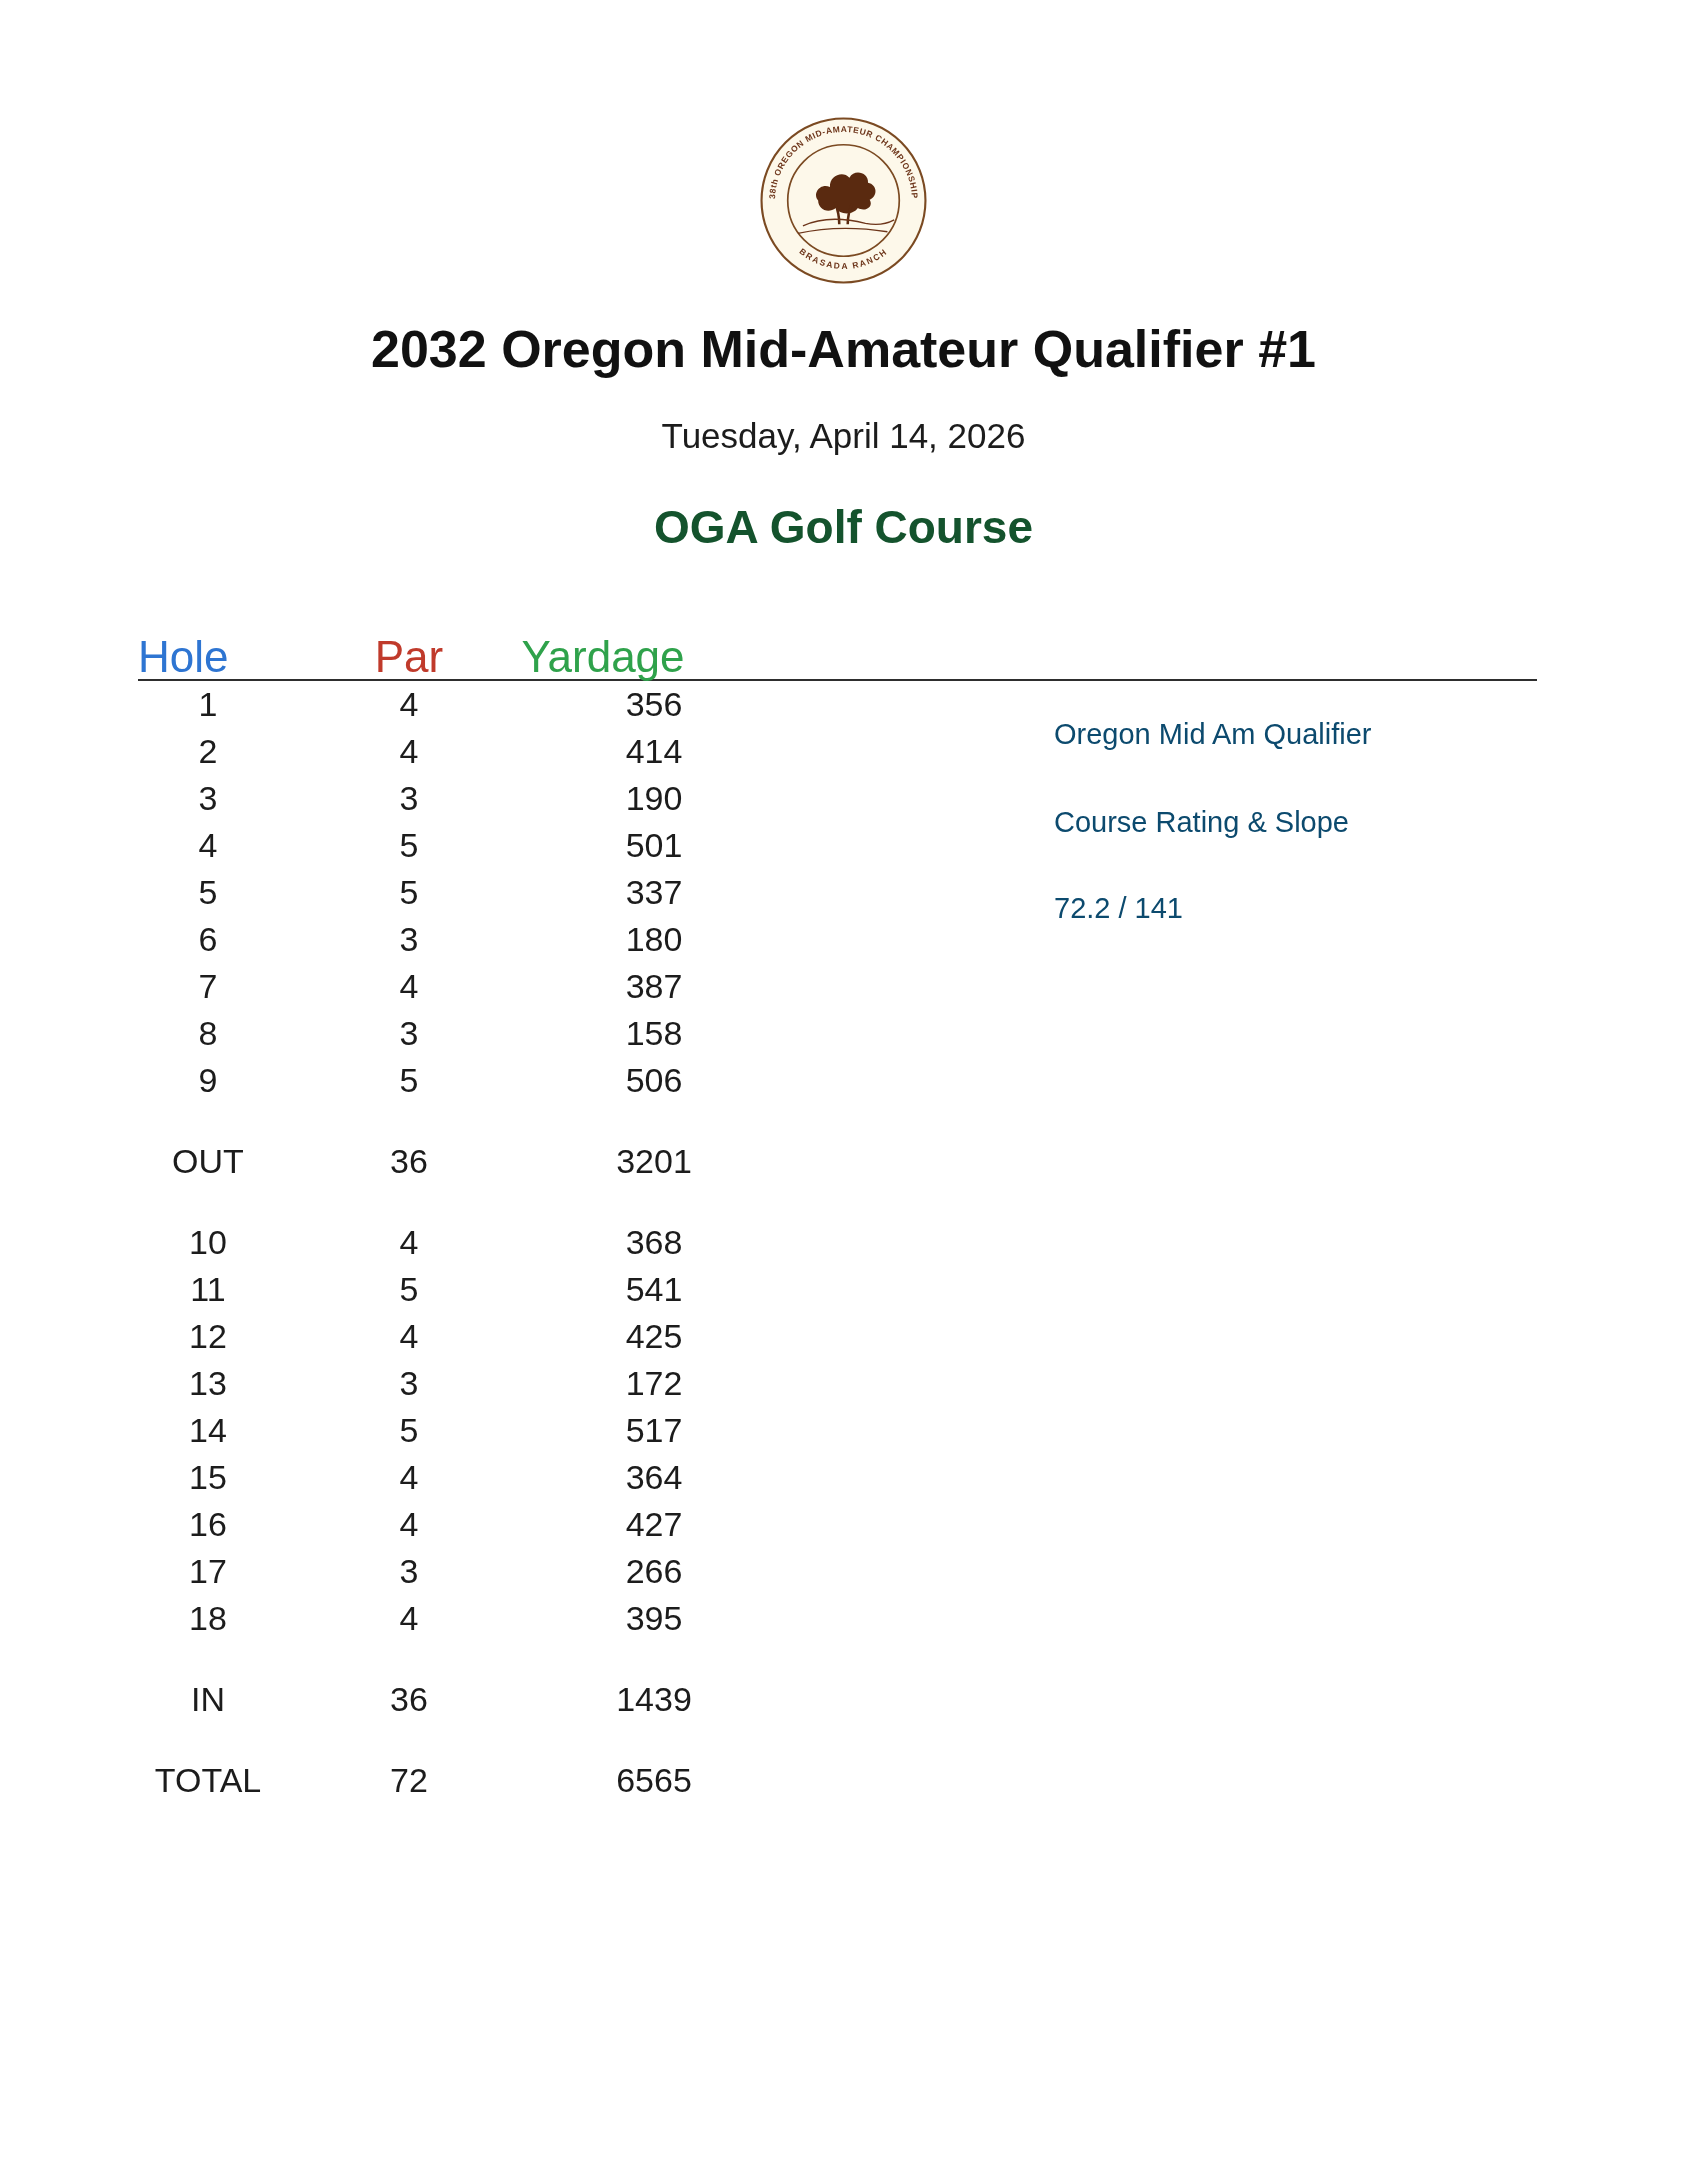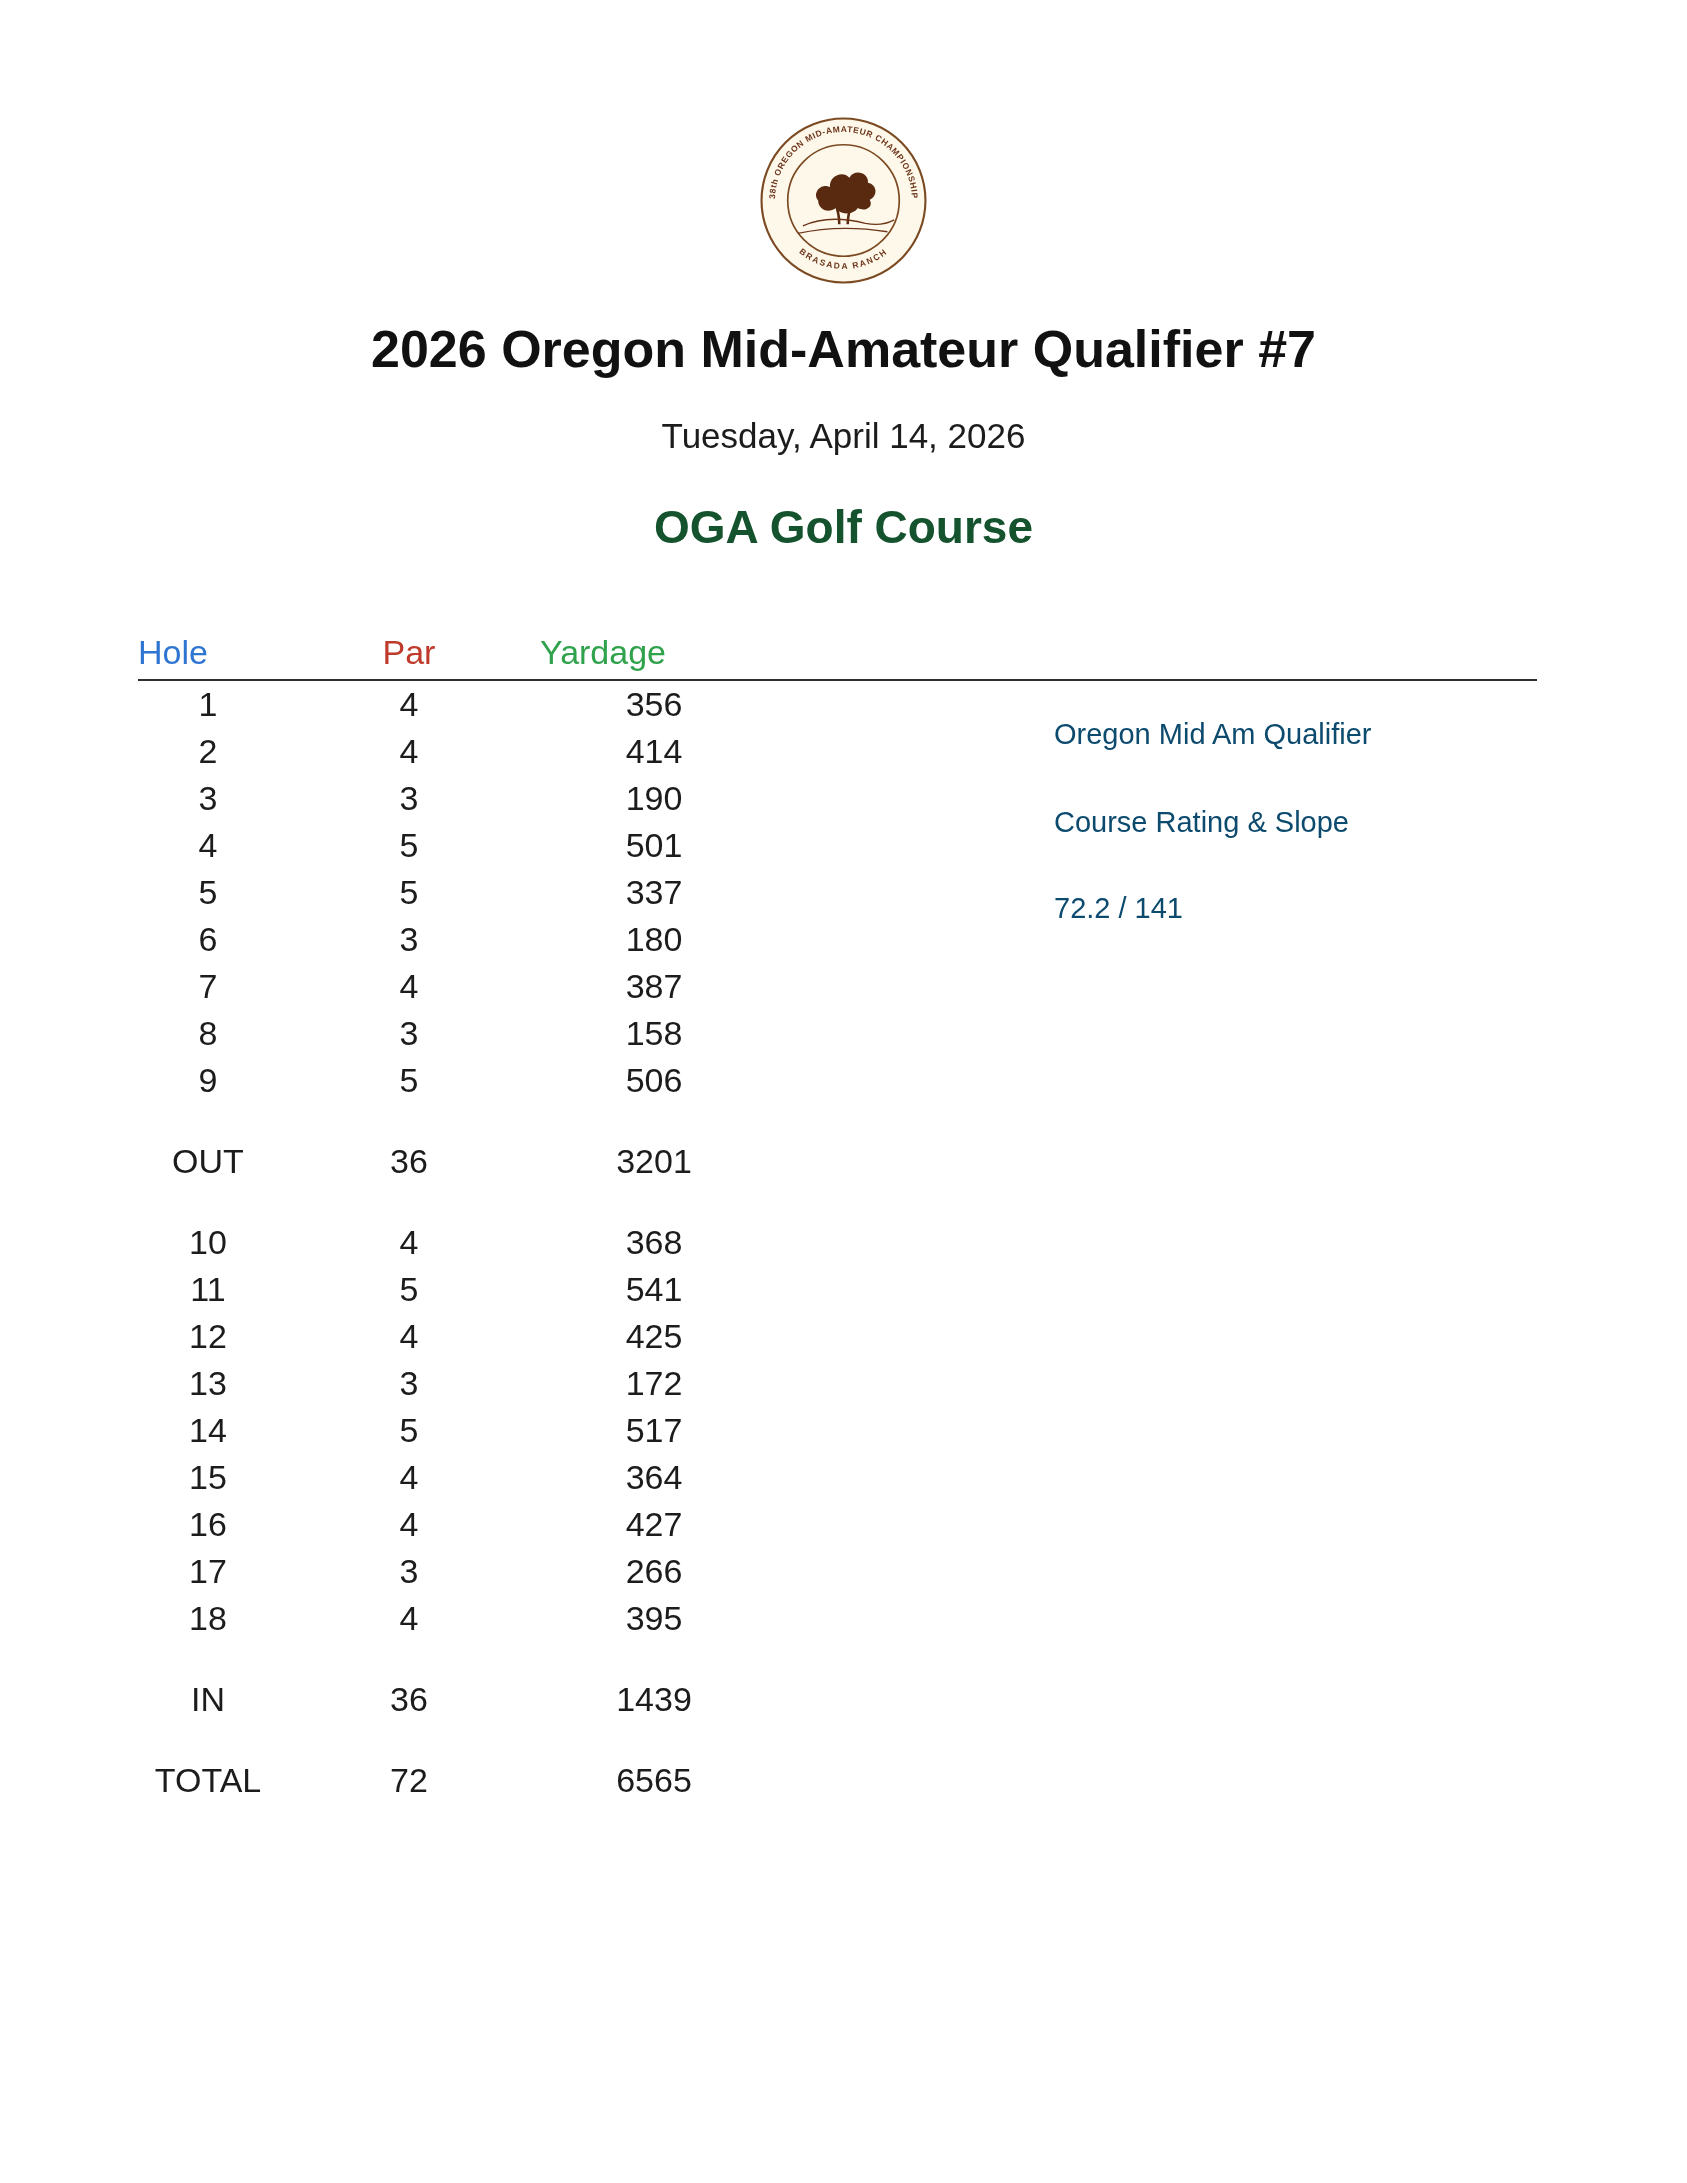--- a/index.html
+++ b/index.html
@@ -19,21 +19,21 @@
   .title {
     text-align:center; font-size:52px; font-weight:700;
     margin-top:34px; color:#111;
   }
   .date { text-align:center; font-size:35px; margin-top:37px; color:#1c1c1c; }
   .course { text-align:center; font-size:46px; font-weight:700; margin-top:44px; color:#14532d; }
 
   .scorecard { margin-left:138px; margin-top:78px; width:1399px; }
   .thead {
     display:grid; grid-template-columns:140px 262px 228px;
-    font-size:34px; height:40px; align-items:end;
+    font-size:44px; height:40px; align-items:end;
   }
   .thead .cell { display:block; }
   .th-hole { text-align:left; }
   .th-par { text-align:center; }
   .th-yardage { text-align:center; transform:translateX(-51px); }
 
   .rule { height:2.5px; background:#2e2e2e; margin-top:6.7px; width:1399px; }
 
   .tbody { margin-top:0; }
   .trow {
@@ -74,21 +74,21 @@
       </g>
       <text font-size="10" letter-spacing="0.8" font-weight="bold" fill="#6d351a">
         <textPath href="#topArc" startOffset="50%" text-anchor="middle">38th OREGON MID-AMATEUR CHAMPIONSHIP</textPath>
       </text>
       <text font-size="10" letter-spacing="2" font-weight="bold" fill="#6d351a">
         <textPath href="#botArc" startOffset="50%" text-anchor="middle">BRASADA RANCH</textPath>
       </text>
     </svg>
   </div>
 
-  <h1 class="title">2026 Oregon Mid-Amateur Qualifier #7</h1>
+  <h1 class="title">2032 Oregon Mid-Amateur Qualifier #1</h1>
   <div class="date">Tuesday, April 14, 2026</div>
   <h2 class="course">OGA Golf Course</h2>
 
   <div class="scorecard">
     <div class="thead">
       <span class="cell th-hole" style="color: rgb(46, 117, 210);">Hole</span>
       <span class="cell th-par" style="color: rgb(192, 58, 43);">Par</span>
       <span class="cell th-yardage" style="color: rgb(47, 162, 75);">Yardage</span>
     </div>
     <div class="rule"></div>

